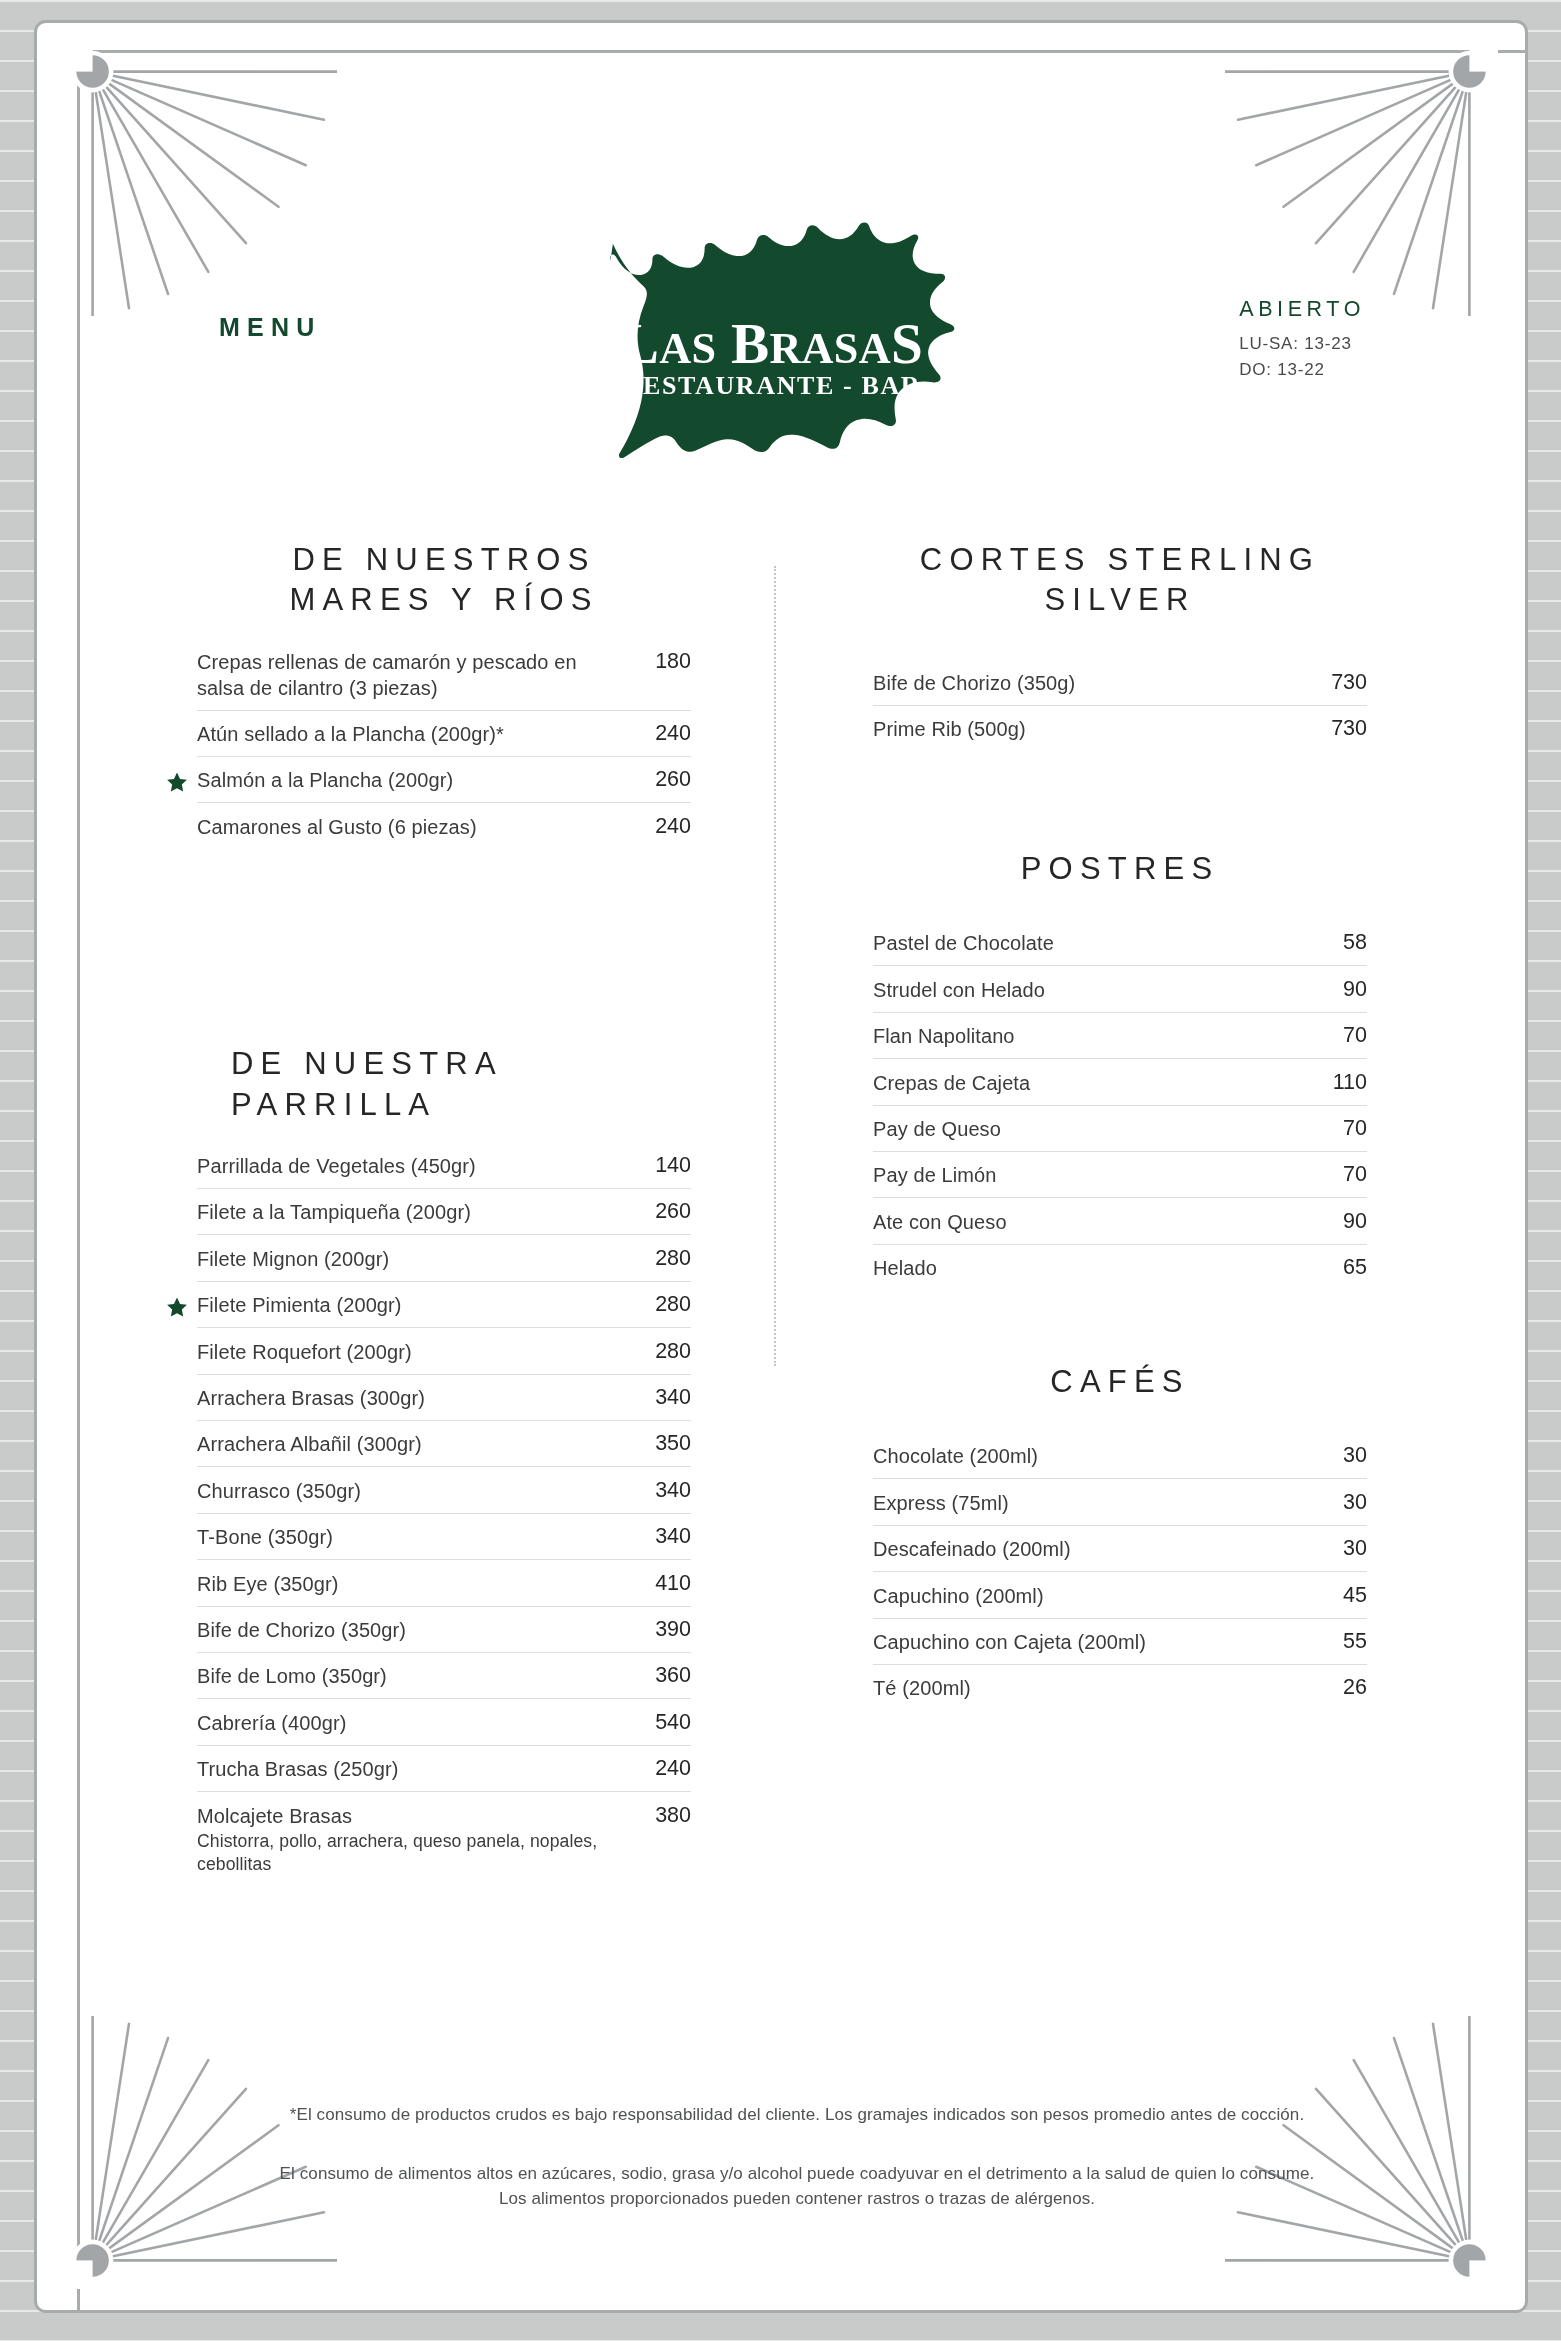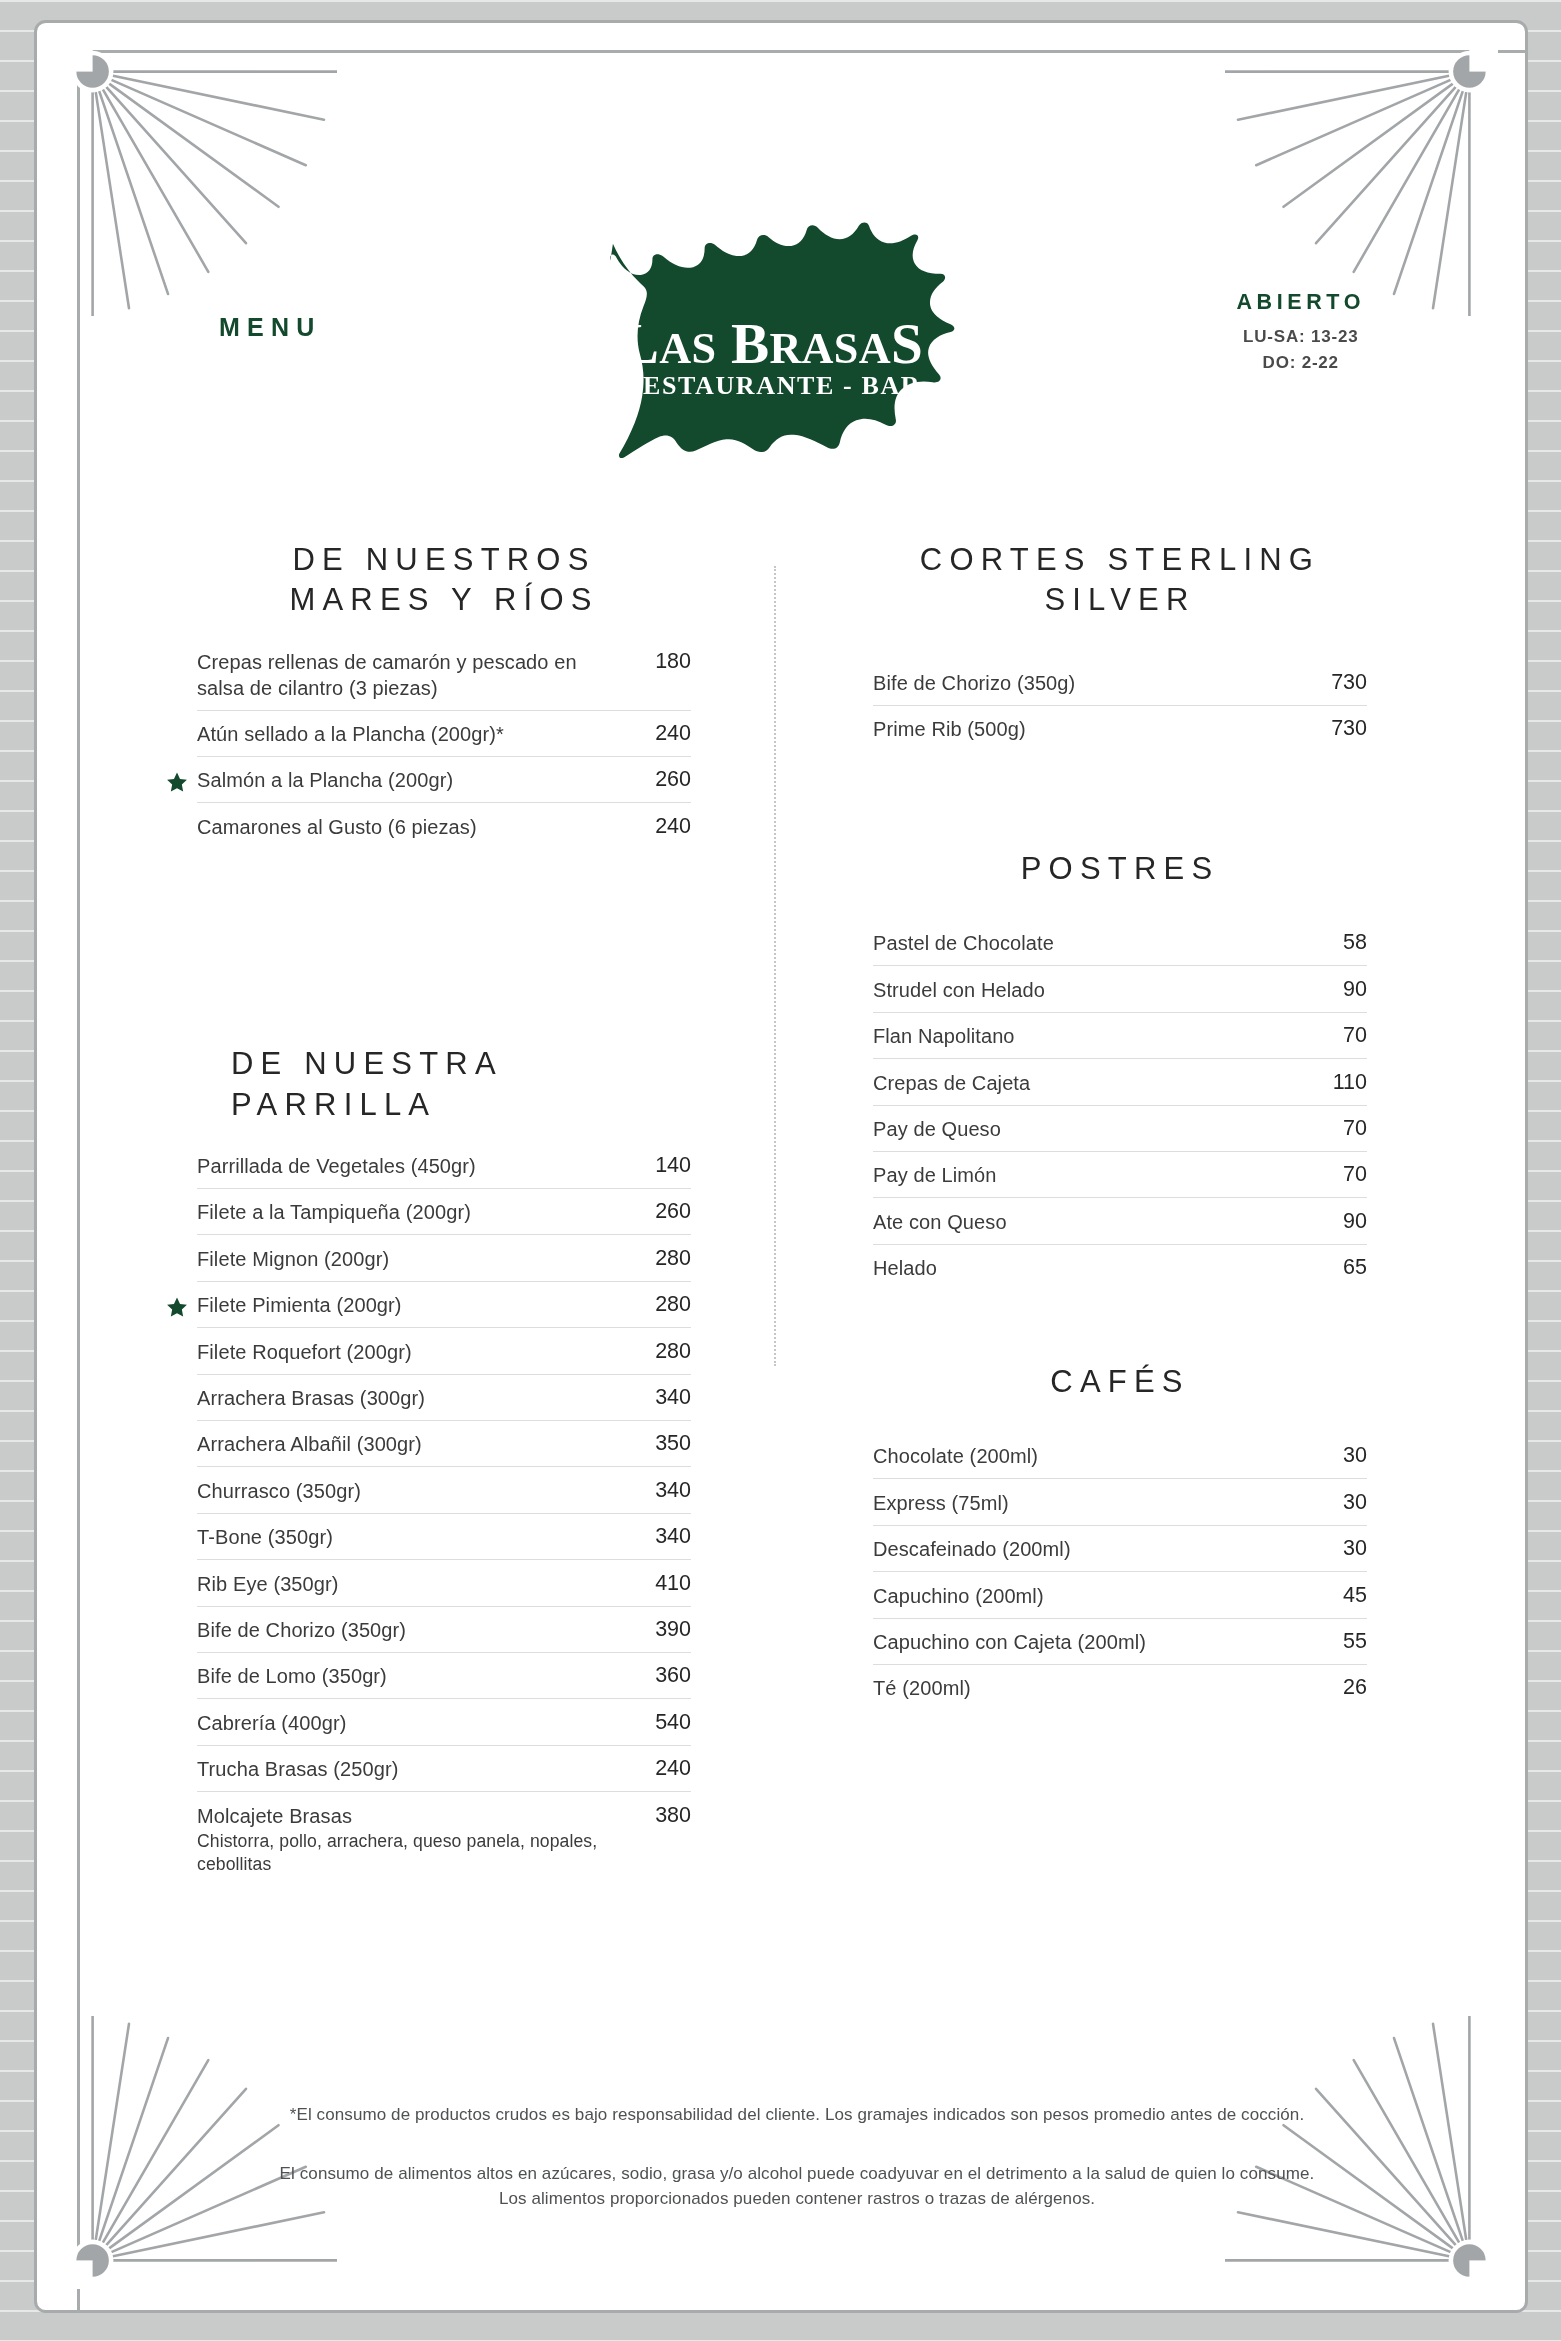--- a/index.html
+++ b/index.html
@@ -58,21 +58,21 @@
   
   .header {
     position:absolute; left:0; top:195px; width:1494px; height:280px;
   }
   .menu-word {
     position:absolute; left:185px; top:98px;
     font-size:25px; letter-spacing:7.2px; font-weight:700;
     color:#13492c;
   }
   .hours-block {
-    position:absolute; right:163px; top:75px; text-align:center;font-weight:bold;
+    position:absolute; right:163px; top:82px; text-align:left;
   }
   .hours-title {
     font-size:21.5px; letter-spacing:4.6px; color:#13492c; margin-bottom:9px;
   }
   .hours-line {
     font-size:17px; letter-spacing:0.8px; color:#4a4a4a; line-height:1.55;
   }
 
   .logo-wrap {
     position:absolute; left:50%; top:-13px; transform:translateX(-50%);
@@ -231,21 +231,21 @@
     </svg>
   </div>
 
   <div class="header">
 
     <div class="menu-word">MENU</div>
 
     <div class="hours-block">
       <div class="hours-title">ABIERTO</div>
       <div class="hours-line">LU-SA: 13-23</div>
-      <div class="hours-line">DO: 2-22</div>
+      <div class="hours-line">DO: 13-22</div>
     </div>
 
     <div class="logo-wrap">
       <svg viewBox="0 0 560 440" xmlns="http://www.w3.org/2000/svg">
         <path fill="#13492c" d="
           M 28 28
           C 40 60, 58 86, 76 104
           C 84 112, 82 124, 76 140
           C 66 168, 64 198, 70 224
           C 76 248, 78 272, 74 300

